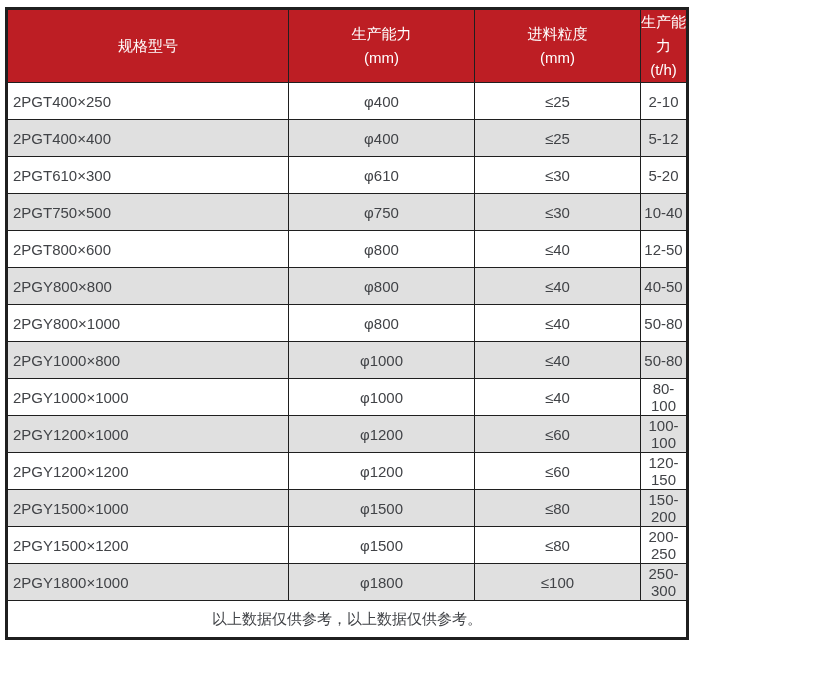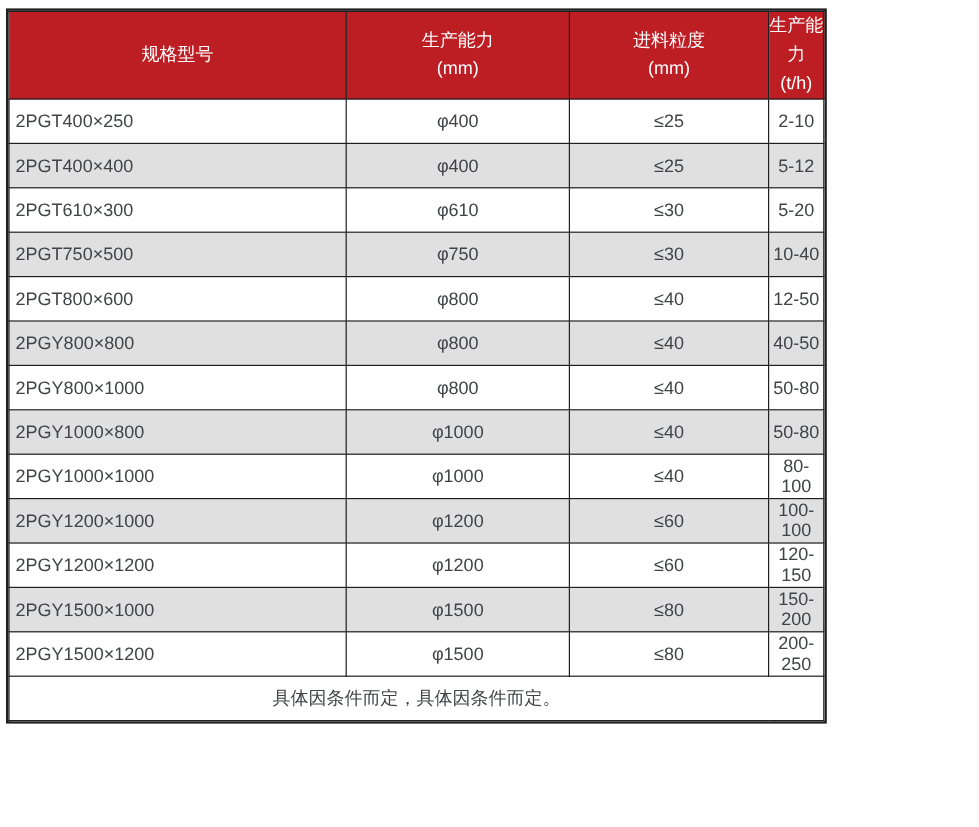--- a/index.html
+++ b/index.html
@@ -170,20 +170,26 @@
           <td class="col-center">φ1500</td>
           <td class="col-center">≤80</td>
           <td class="col-center">150-200</td>
         </tr>
         <tr>
           <td class="col-model">2PGY1500×1200</td>
           <td class="col-center">φ1500</td>
           <td class="col-center">≤80</td>
           <td class="col-center">200-250</td>
         </tr>
+        <tr class="alt">
+          <td class="col-model">2PGY1800×1000</td>
+          <td class="col-center">φ1800</td>
+          <td class="col-center">≤100</td>
+          <td class="col-center">250-300</td>
+        </tr>
       </tbody>
     <tfoot>
       <tr>
-        <td colspan="4">具体因条件而定，具体因条件而定。</td>
+        <td colspan="4">以上数据仅供参考，以上数据仅供参考。</td>
       </tr>
     </tfoot>
   </table>
 </div>
 
 </body></html>

